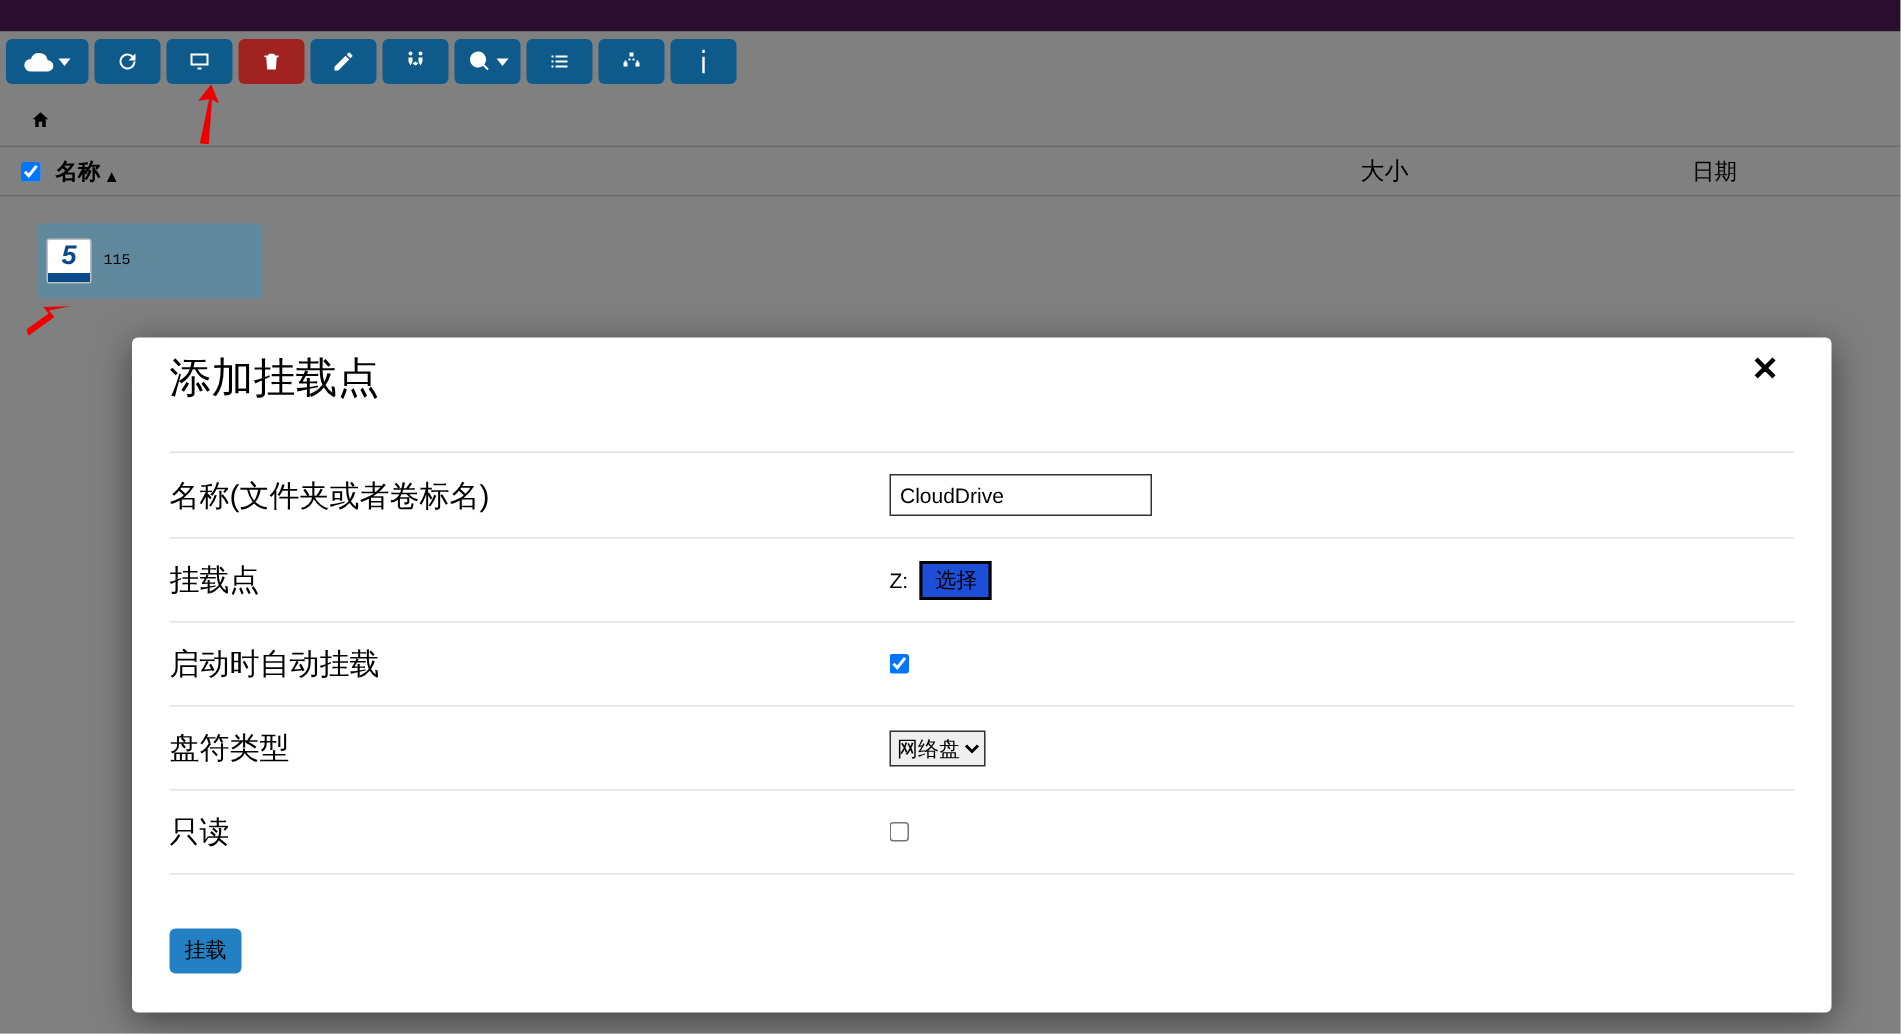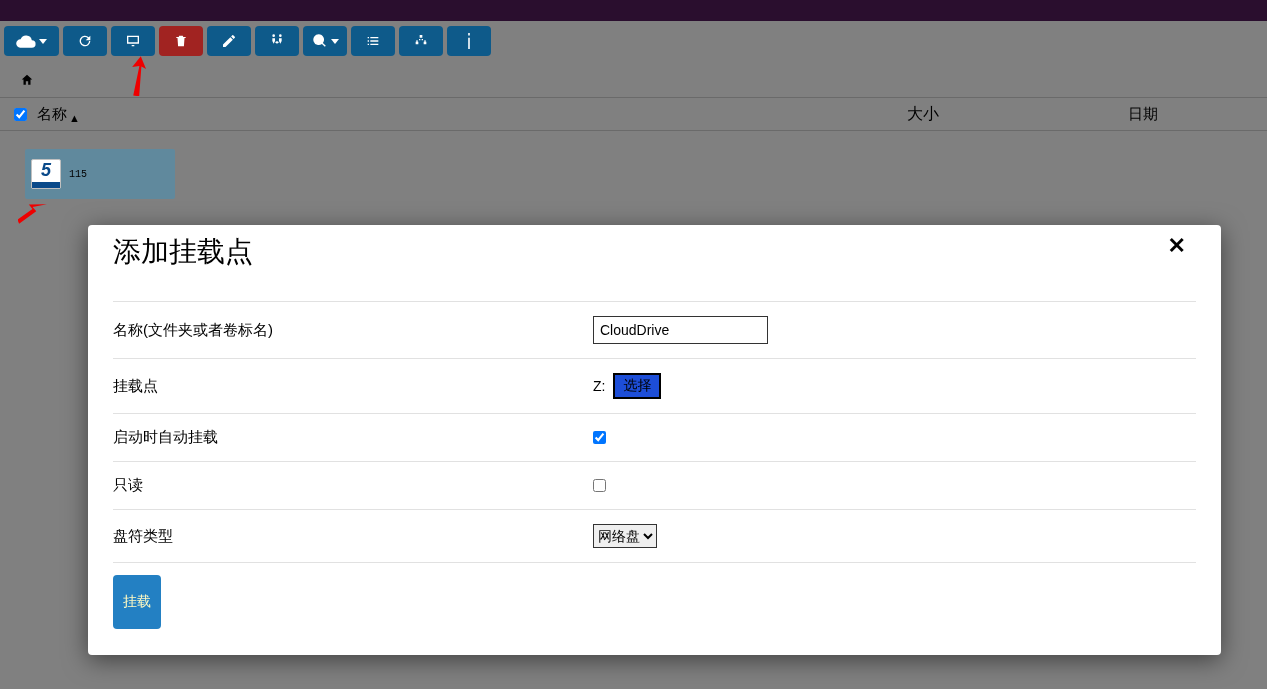--- a/index.html
+++ b/index.html
@@ -11,21 +11,21 @@
 .tb-btn { background: #0e5a8a; color: #fff; border: none; border-radius: 4px; width: 44px; height: 30px; display: flex; align-items: center; justify-content: center; cursor: pointer; font-size: 14px; }
 .tb-btn.cloud { width: 55px; }
 .tb-btn.danger { background: #a12321; }
 .tb-btn svg { fill: #fff; }
 
 .breadcrumb { height: 32px; background: #808080; padding: 4px 20px; display: flex; align-items: center; }
 .breadcrumb svg { fill: #000; }
 
 .header-row { height: 34px; background: #808080; border-top: 1px solid #6a6a6a; border-bottom: 1px solid #6a6a6a; display: flex; align-items: center; padding: 0 14px; }
 .header-row input[type=checkbox] { margin-right: 10px; }
-.col-name { flex: 1; display:flex; align-items:flex-end; gap:2px; color: #000; font-size: 15px; }
+.col-name { flex: 1; display:flex; align-items:flex-end; gap:2px; color: #000; font-size: 15px; font-weight: bold; }
 .col-size { width: 220px; text-align: center; color: #000; font-size: 16px; }
 .col-date { width: 220px; text-align: center; color:#000; font-size:15px; }
 .sort-arrow { font-size:11px; }
 
 .content { position: relative; padding: 18px; background:#808080; height: calc(689px - 21px - 44px - 32px - 34px); }
 .file-item { position: absolute; left: 25px; top: 18px; width: 150px; height: 50px; background: #60899d; border-radius: 2px; display: flex; align-items: center; padding: 4px 6px; gap: 8px; }
 .file-icon { width: 30px; height: 30px; background: #fff; border:1px solid #c0c0c0; border-radius:2px; display:flex; flex-direction:column; align-items:center; justify-content:center; }
 .file-icon .num5 { color:#0a4a8a; font-size: 18px; font-weight:bold; font-style:italic; }
 .file-icon .bar { height:6px; width:100%; background:#0a4a8a; margin-top:1px; }
 .file-label { color:#000000; font-size:10px;font-family:Liberation Mono, monospace; }
@@ -36,27 +36,27 @@
 
 .modal-overlay { position:absolute; left:0; top:0; right:0; bottom:0; background:rgba(0,0,0,0.0); }
 .modal { position:absolute; left:88px; top:225px; width:1133px; background:#fff; box-shadow: 0 5px 25px rgba(0,0,0,0.5); border-radius: 4px; }
 .modal-head { padding: 8px 35px 10px 25px; display:flex; justify-content:space-between; align-items:flex-start; }
 .modal-title { font-size: 28px; font-weight: normal; color:#000; }
 .modal-close { font-size: 22px; font-weight:bold; cursor: pointer; color:#000; }
 
 .modal-body { padding: 20px 25px 26px 25px; }
 .form-row { display:flex; padding: 14px 0; border-bottom: 1px solid #e1e1e1; align-items:center; }
 .form-row:last-of-type { border-bottom:1px solid #e1e1e1; }
-.form-label { width: 480px; font-size: 15px; color: #000; }
+.form-label { width: 480px; font-size: 20px; color: #000; }
 .form-value { flex:1; display:flex; align-items:center; gap:8px; }
 .text-input { width: 175px; height: 28px; border: 1px solid #333; padding: 2px 6px; font-size: 14px; }
 .select-input { height:24px; border:1px solid #333; font-size:14px; }
 .select-btn { border:2px solid #000; background:#1d4ed8; padding: 2px 8px; font-size:14px; cursor:pointer; }
 
-.submit-btn { margin-top: 12px; background:#2380c3; color:#fef9c3; border:none; border-radius:4px; padding: 18px 10px; font-size:14px; cursor:pointer; }
+.submit-btn { margin-top: 36px; background:#2380c3; color:#000000; border:none; border-radius:4px; padding: 6px 10px; font-size:14px; cursor:pointer; }
 
 .caret-down{ width:0;height:0;border-left:4px solid transparent;border-right:4px solid transparent;border-top:5px solid #fff;display:inline-block;margin-left:3px; }
 </style>
 </head>
 <body>
 
 <div class="topbar-dark"></div>
 
 <div class="toolbar">
   <button class="tb-btn cloud">
@@ -174,31 +174,31 @@
       </div>
 
       <div class="form-row">
         <div class="form-label">启动时自动挂载</div>
         <div class="form-value">
           <input type="checkbox" checked="" style="">
         </div>
       </div>
 
       <div class="form-row">
-        <div class="form-label">只读</div>
-        <div class="form-value">
-          <input type="checkbox" style="">
-        </div>
-      </div>
-
-      <div class="form-row">
         <div class="form-label">盘符类型</div>
         <div class="form-value">
           <select class="select-input">
             <option>网络盘</option>
           </select>
         </div>
       </div>
 
+      <div class="form-row">
+        <div class="form-label">只读</div>
+        <div class="form-value">
+          <input type="checkbox" style="">
+        </div>
+      </div>
+
       <button class="submit-btn">挂载</button>
     </div>
   </div>
 </div>
 
 </body></html>

